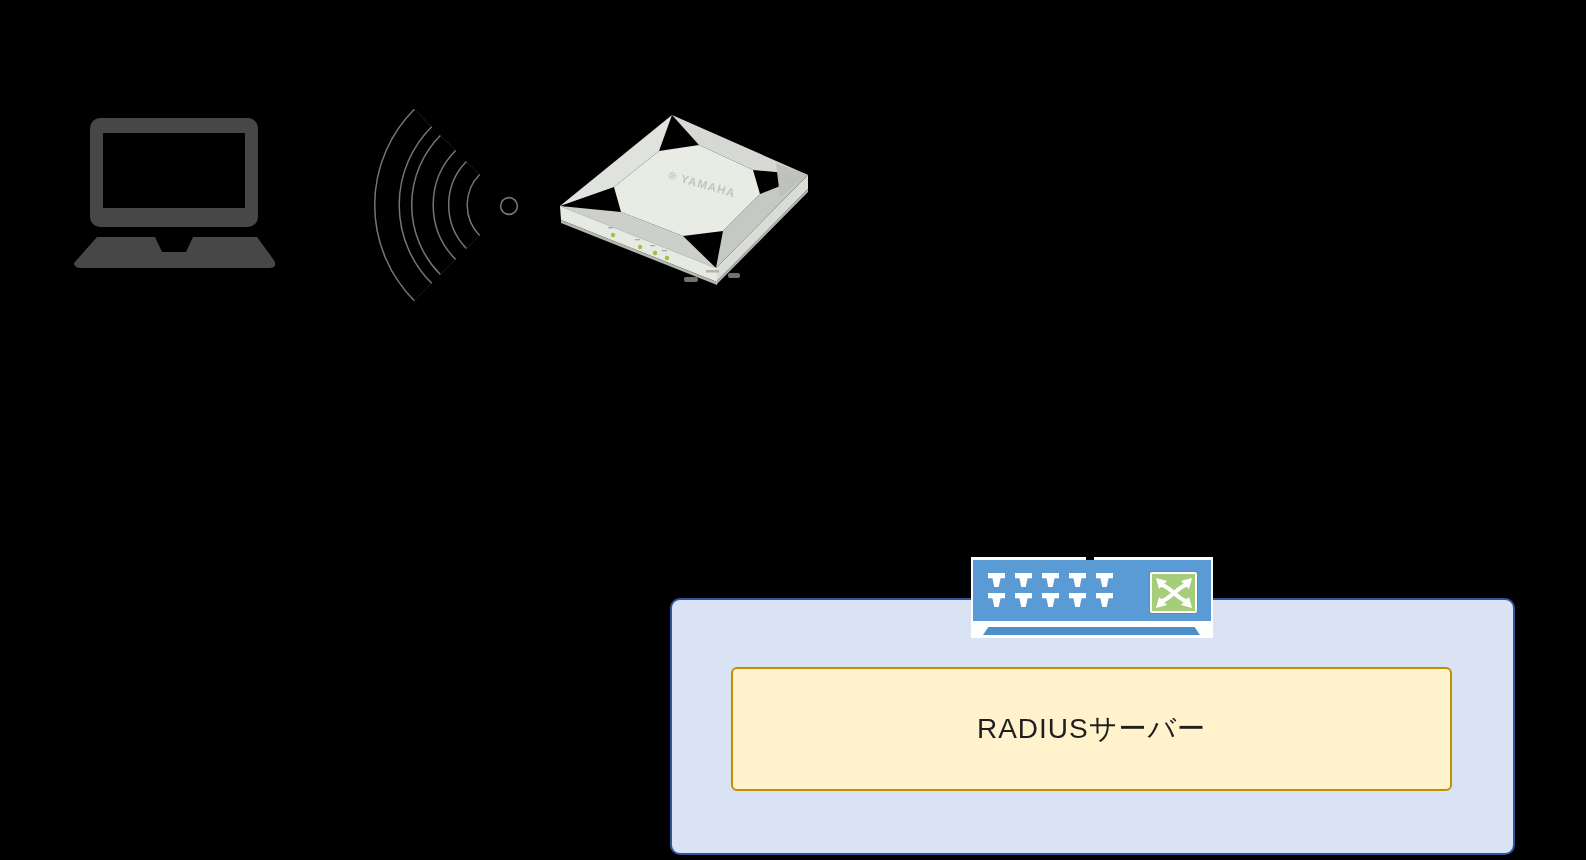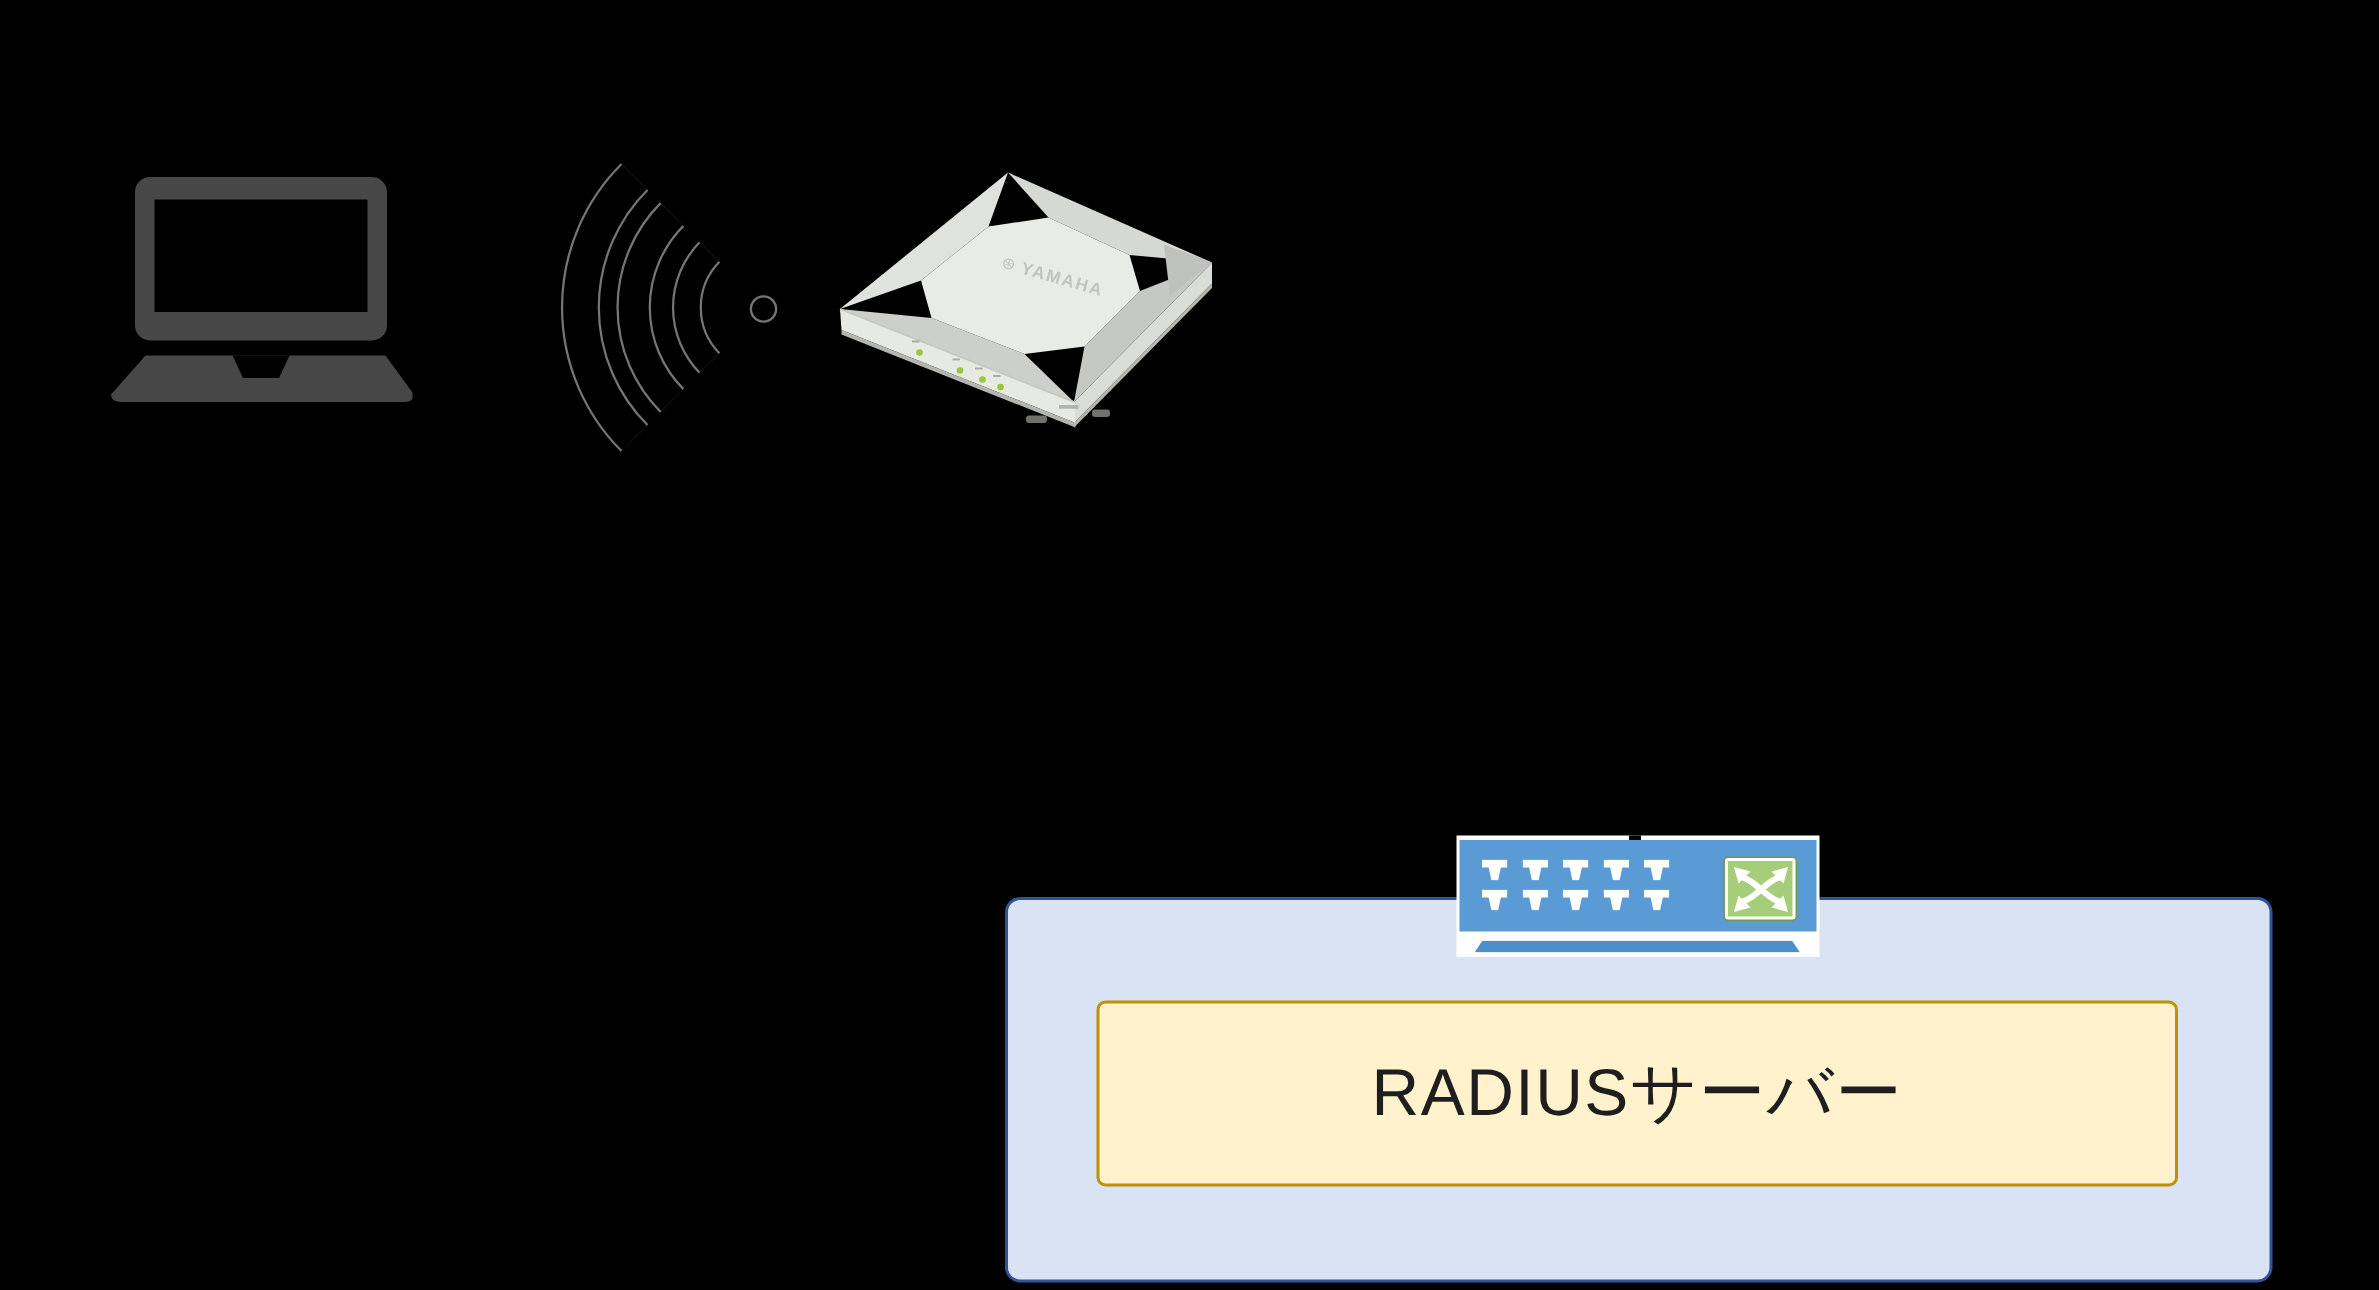--- a/index.html
+++ b/index.html
@@ -14,21 +14,21 @@
   .panel{
     left:670px;top:598px;width:845px;height:257px;
     background:#DAE3F3;border:2.5px solid #2F5597;border-radius:10px;
   }
   .radius-box{
     position:absolute;left:59px;top:67px;width:721px;height:124px;
     background:#FFF2CC;border:2px solid #BF9000;border-radius:6px;
     display:flex;align-items:center;justify-content:center;
   }
   .radius-box span{
-    font-size:44px;letter-spacing:1px;color:#1e1e1e;line-height:1;
+    font-size:28px;letter-spacing:1px;color:#1e1e1e;line-height:1;
   }
 
   
   .switch{
     left:971px;top:557px;width:242px;height:81px;background:#fff;
   }
   .switch-body{
     position:absolute;left:2px;top:3px;width:238px;height:61px;background:#5B9BD5;
   }
   .port-row{position:absolute;left:15px;display:flex;gap:10px;}

